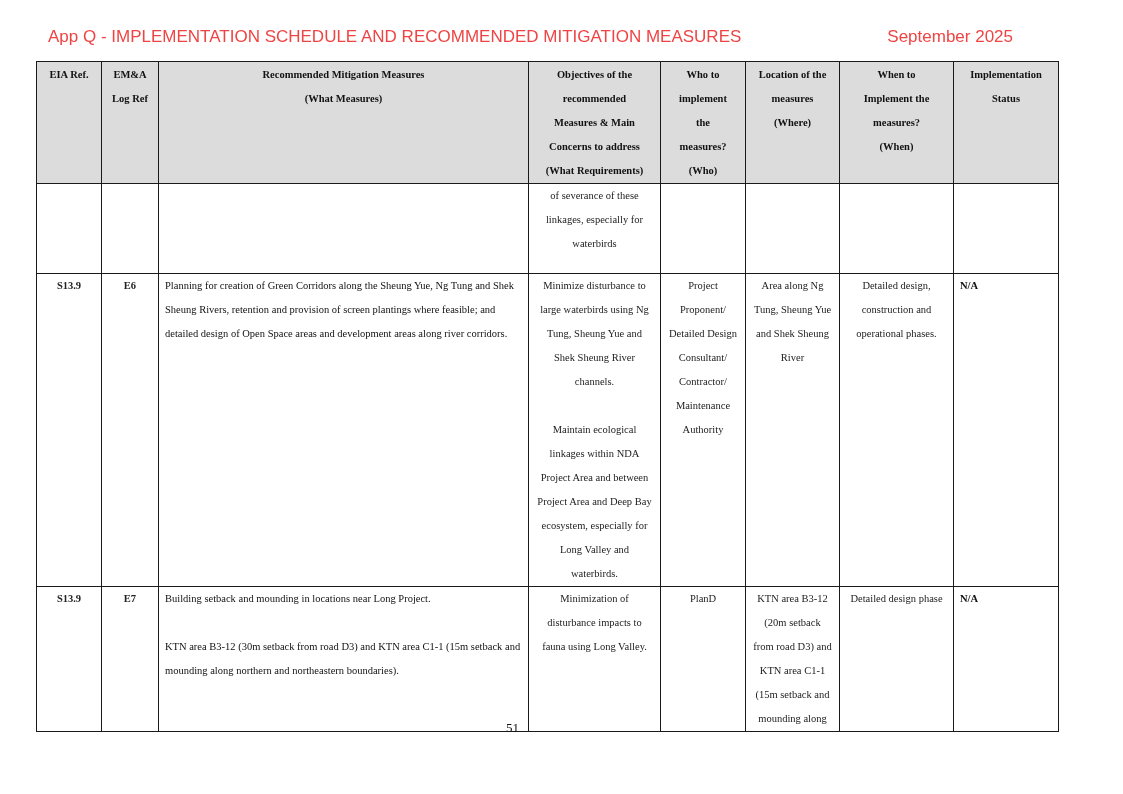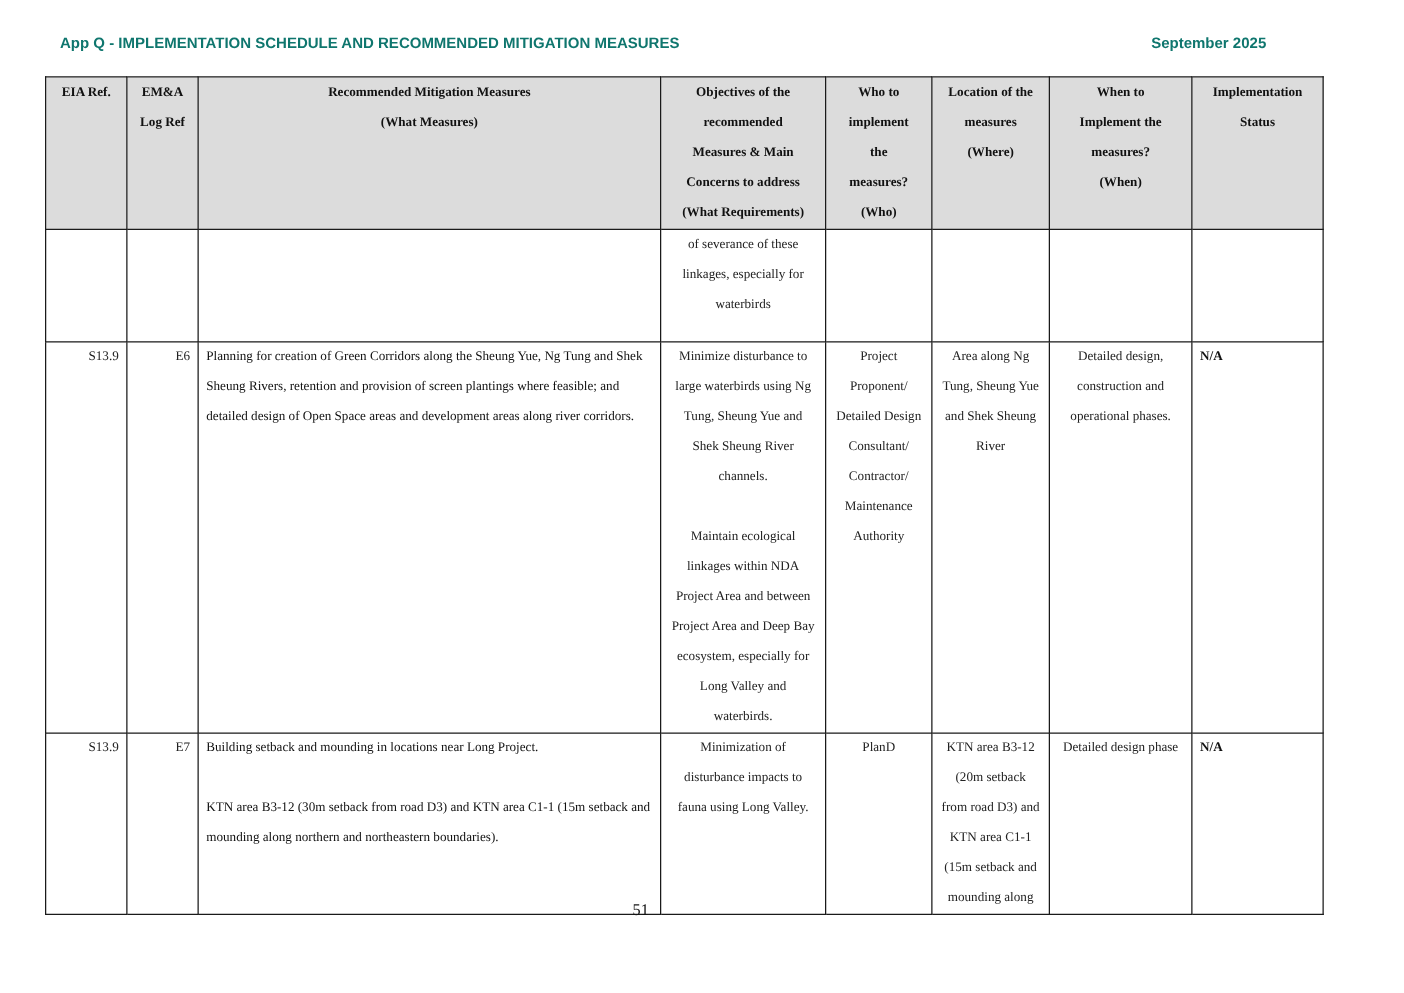--- a/index.html
+++ b/index.html
@@ -1,37 +1,37 @@
 <!DOCTYPE html>
 <html><head>
   <meta charset="utf-8">
   <style>
     * { margin: 0; padding: 0; box-sizing: border-box; }
     html, body { width: 1123px; height: 794px; background: #ffffff; overflow: hidden; }
     body { position: relative; font-family: "Liberation Serif", serif; color: #111; }
     .page-header {
       position: absolute; left: 48px; top: 27px; width: 965px; height: 22px;
-      font-family: "Liberation Sans", sans-serif; font-weight: bold; font-size: 12px; color: #0f766e;
+      font-family: "Liberation Sans", sans-serif; font-weight: normal; font-size: 17px; color: #ef4444;
     }
     .page-header .title { position: absolute; left: 0; top: 0; }
     .page-header .date { position: absolute; right: 0; top: 0; }
     table.schedule {
       position: absolute; left: 36px; top: 61px;
       border-collapse: collapse; table-layout: fixed; width: 1022px;
     }
     table.schedule th, table.schedule td {
       border: 1.5px solid #1a1a1a; vertical-align: top;
       font-size: 10.5px; line-height: 24px; padding: 0 6px;
     }
     table.schedule thead th {
       background: #dcdcdc; font-weight: bold; text-align: center; height: 121px; padding-top: 1px;
     }
     .ml { white-space: pre-line; display: block; }
     td.c { text-align: center; }
-    td.l { text-align: right; }
+    td.l { text-align: center; font-weight: bold; }
     td.main { font-size: 11px; padding-left: 8px; }
     td.small { font-size: 10px; color: #222; }
     td.status { font-weight: bold; text-align: left; }
     tr.r1 td { height: 90px; }
     tr.r2 td { height: 312px; }
     tr.r3 td { height: 144px; }
     .gap { display: block; height: 24px; }
     .page-num {
       position: absolute; left: 0; width: 1025px; top: 720px; text-align: center;
       font-size: 13px; font-family: "Liberation Serif", serif;

